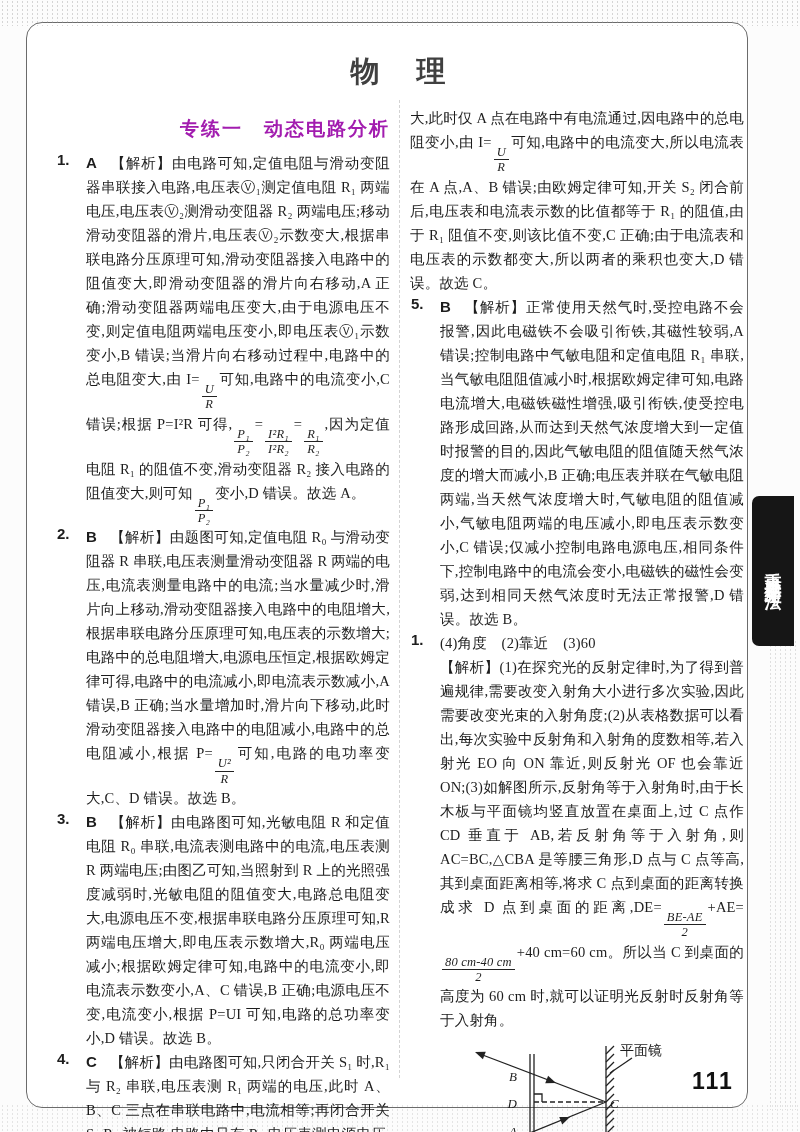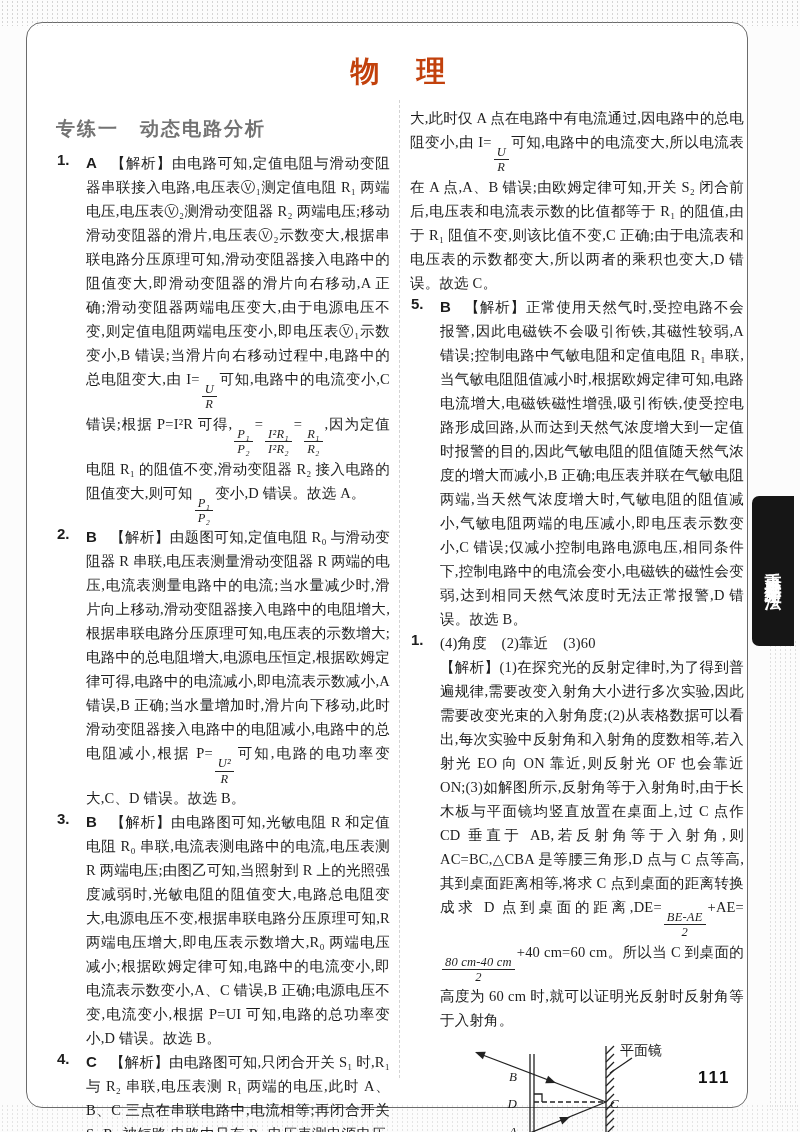--- a/index.html
+++ b/index.html
@@ -16,31 +16,31 @@
     position:absolute;
     background-image:radial-gradient(circle,#9a9a9a 0.8px,transparent 0.9px);
     background-size:5px 4px;pointer-events:none;
   }
   .noise.top{left:0;top:0;width:800px;height:26px;opacity:.4;}
   .noise.bottom{left:0;top:1104px;width:800px;height:28px;opacity:.25;}
   .noise.right{left:768px;top:640px;width:32px;height:470px;opacity:.3;}
   .content{position:absolute;left:56px;top:50px;width:688px;}
   .page-title{
     text-align:center;font-family:"Liberation Sans","DejaVu Sans",sans-serif;
-    font-weight:bold;font-size:29px;letter-spacing:4px;margin:2px 0 14px 0;color:#c2410c;
+    font-weight:bold;font-size:29px;letter-spacing:4px;margin:2px 0 14px 0;color:#404040;
   }
   .cols{display:flex;gap:20px;align-items:flex-start;}
   .col{width:334px;}
   .gutter-rule{
     position:absolute;left:399px;top:100px;height:978px;width:0;
     border-left:1px dashed #c9c9c9;opacity:.8;
   }
   .sec-heading{
     font-family:"Liberation Sans","DejaVu Sans",sans-serif;font-weight:bold;
-    font-size:19px;text-align:left;letter-spacing:2px;margin:10px 0 9px 0;color:#737373;
+    font-size:19px;text-align:right;letter-spacing:2px;margin:10px 0 9px 0;color:#a21caf;
   }
   .para{
     font-size:14.5px;line-height:24px;text-align:justify;text-justify:inter-ideograph;
     letter-spacing:0.2px;
   }
   .item{position:relative;padding-left:30px;}
   .item .num{
     position:absolute;left:1px;top:0;font-weight:bold;
     font-family:"Liberation Sans","DejaVu Sans",sans-serif;font-size:15px;
   }
@@ -63,22 +63,22 @@
   .cn-label{font-size:14px;font-style:normal;}
   .side-tab{
     position:absolute;left:752px;top:496px;width:42px;height:150px;
     background:#161616;color:#fff;border-radius:7px 0 0 7px;
     writing-mode:vertical-rl;text-orientation:upright;
     display:flex;align-items:center;justify-content:center;
     font-size:17px;font-weight:bold;letter-spacing:4px;
     font-family:"Liberation Sans","DejaVu Sans",sans-serif;
   }
   .page-number{
-    position:absolute;left:692px;top:1068px;font-weight:bold;font-size:17px;
-    letter-spacing:2px;font-family:"Liberation Sans","DejaVu Sans",sans-serif;color:#111;margin-left:6px;
+    position:absolute;left:692px;top:1068px;font-weight:bold;font-size:23px;
+    letter-spacing:2px;font-family:"Liberation Sans","DejaVu Sans",sans-serif;color:#111;
   }
 </style>
 </head>
 <body>
 
 <div class="page-border"></div>
 <div class="noise top"></div>
 <div class="noise bottom"></div>
 <div class="noise right"></div>
 <div class="gutter-rule"></div>

